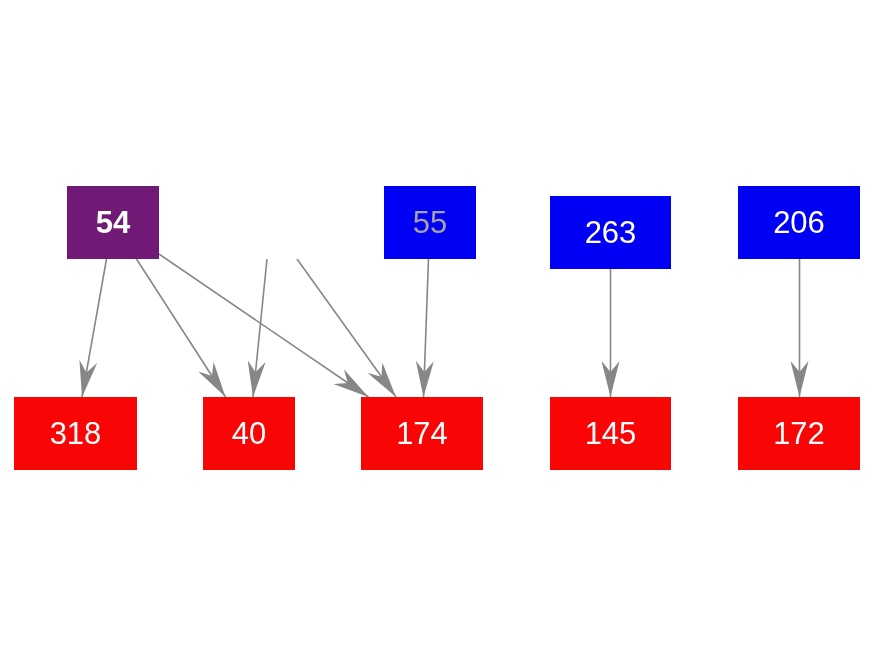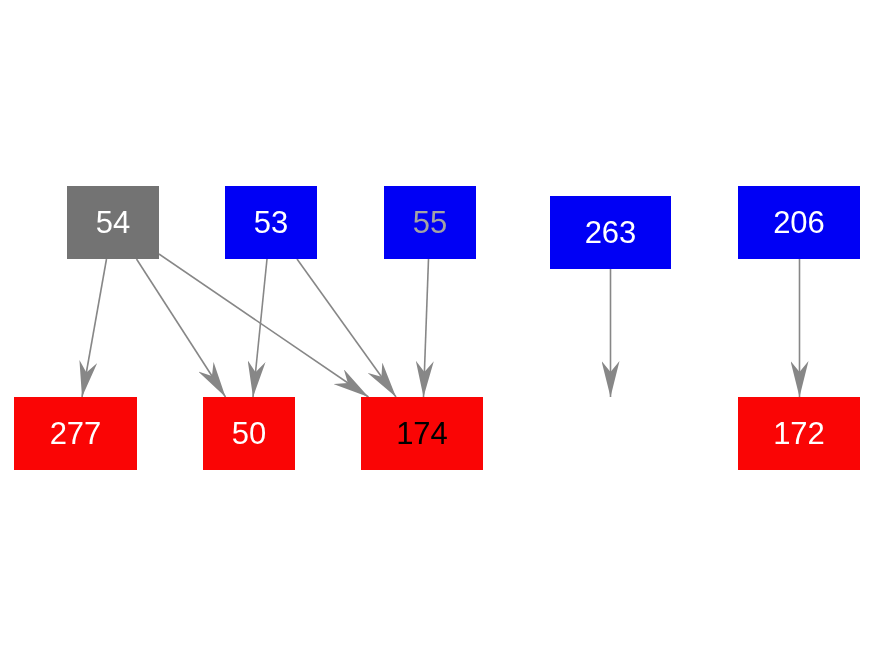--- a/index.html
+++ b/index.html
@@ -51,23 +51,23 @@
         <line x1="136.5" y1="259" x2="225.5" y2="397" stroke="#878787" stroke-width="1.6" marker-end="url(#arrowhead)" class="edge-line"></line>
         <line x1="159" y1="254" x2="368.5" y2="397" stroke="#878787" stroke-width="1.6" marker-end="url(#arrowhead)" class="edge-line"></line>
         <line x1="267" y1="259" x2="253" y2="397" stroke="#878787" stroke-width="1.6" marker-end="url(#arrowhead)" class="edge-line"></line>
         <line x1="297" y1="259" x2="396" y2="397" stroke="#878787" stroke-width="1.6" marker-end="url(#arrowhead)" class="edge-line"></line>
         <line x1="428.5" y1="259" x2="423.5" y2="397" stroke="#878787" stroke-width="1.6" marker-end="url(#arrowhead)" class="edge-line"></line>
         <line x1="610.5" y1="259" x2="610.5" y2="397" stroke="#878787" stroke-width="1.6" marker-end="url(#arrowhead)" class="edge-line"></line>
         <line x1="799.5" y1="259" x2="799.5" y2="397" stroke="#878787" stroke-width="1.6" marker-end="url(#arrowhead)" class="edge-line"></line>
       </g>
   </svg>
   <div class="nodes-layer" id="nodes-layer">
-      <div class="node" style="left: 67px; top: 186px; width: 92px; height: 73px; background: #737373; color: rgb(255, 255, 255);">54</div>
-      <div class="node" style="left: 225px; top: 186px; width: 92px; height: 73px; background: rgb(0, 0, 245); color: rgb(255, 255, 255);">53</div>
+      <div class="node" style="left: 67px; top: 186px; width: 92px; height: 73px; background: #701a75; color: rgb(255, 255, 255); font-weight: bold;">54</div>
       <div class="node" style="left: 384px; top: 186px; width: 92px; height: 73px; background: rgb(0, 0, 245); color: #a3a3a3;">55</div>
       <div class="node" style="left: 550px; top: 196px; width: 121px; height: 73px; background: rgb(0, 0, 245); color: rgb(255, 255, 255);">263</div>
       <div class="node" style="left: 738px; top: 186px; width: 122px; height: 73px; background: rgb(0, 0, 245); color: rgb(255, 255, 255);">206</div>
-      <div class="node" style="left: 14px; top: 397px; width: 123px; height: 73px; background: rgb(250, 5, 5); color: rgb(255, 255, 255);">277</div>
-      <div class="node" style="left: 203px; top: 397px; width: 92px; height: 73px; background: rgb(250, 5, 5); color: rgb(255, 255, 255);">50</div>
-      <div class="node" style="left: 361px; top: 397px; width: 122px; height: 73px; background: rgb(250, 5, 5); color: #000000;">174</div>
+      <div class="node" style="left: 14px; top: 397px; width: 123px; height: 73px; background: rgb(250, 5, 5); color: rgb(255, 255, 255);">318</div>
+      <div class="node" style="left: 203px; top: 397px; width: 92px; height: 73px; background: rgb(250, 5, 5); color: rgb(255, 255, 255);">40</div>
+      <div class="node" style="left: 361px; top: 397px; width: 122px; height: 73px; background: rgb(250, 5, 5); color: #ffffff;">174</div>
+      <div class="node" style="left: 550px; top: 397px; width: 121px; height: 73px; background: rgb(250, 5, 5); color: rgb(255, 255, 255);">145</div>
       <div class="node" style="left: 738px; top: 397px; width: 122px; height: 73px; background: rgb(250, 5, 5); color: rgb(255, 255, 255);">172</div>
     </div>
 </div>
 
 </body></html>

